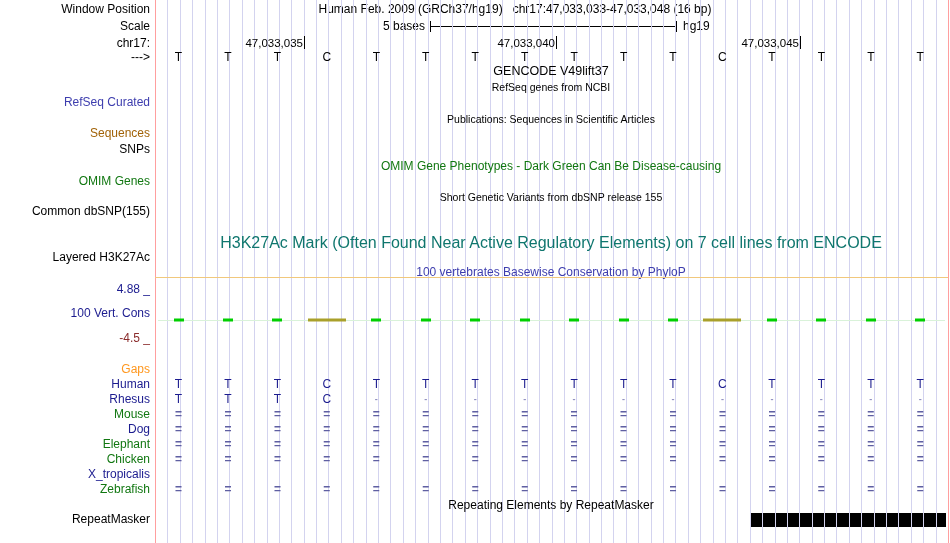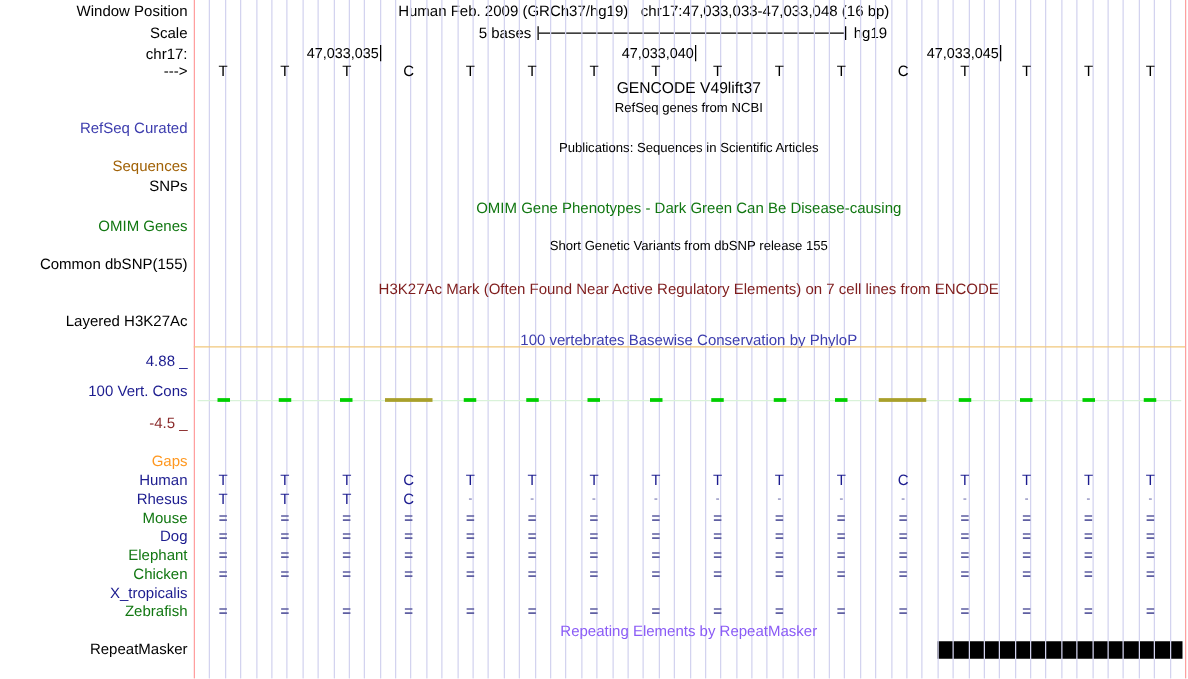--- a/index.html
+++ b/index.html
@@ -133,23 +133,23 @@
     <div class="left-label" style="top: 444px; color: rgb(17, 119, 17);">Elephant</div>
     <div class="left-label" style="top: 459px; color: rgb(17, 119, 17);">Chicken</div>
     <div class="left-label" style="top: 474px; color: rgb(28, 28, 143);">X_tropicalis</div>
     <div class="left-label" style="top: 489px; color: rgb(17, 119, 17);">Zebrafish</div>
     <div class="left-label" style="top: 519px; color: rgb(0, 0, 0);">RepeatMasker</div>
     <div class="center-label" style="top: 71px; color: rgb(0, 0, 0); font-size: 12.5px;">GENCODE V49lift37</div>
     <div class="center-label" style="top: 87px; color: rgb(0, 0, 0); font-size: 10.5px;">RefSeq genes from NCBI</div>
     <div class="center-label" style="top: 119px; color: rgb(0, 0, 0); font-size: 10.5px;">Publications: Sequences in Scientific Articles</div>
     <div class="center-label" style="top: 166px; color: rgb(17, 119, 17); font-size: 12px;">OMIM Gene Phenotypes - Dark Green Can Be Disease-causing</div>
     <div class="center-label" style="top: 197px; color: rgb(0, 0, 0); font-size: 10.5px;">Short Genetic Variants from dbSNP release 155</div>
-    <div class="center-label" style="top: 231px; color: #7f1d1d; font-size: 12px;">H3K27Ac Mark (Often Found Near Active Regulatory Elements) on 7 cell lines from ENCODE</div>
+    <div class="center-label" style="top: 243px; color: #0f766e; font-size: 16px;">H3K27Ac Mark (Often Found Near Active Regulatory Elements) on 7 cell lines from ENCODE</div>
     <div class="center-label" style="top: 272px; color: rgb(61, 61, 174); font-size: 12px;">100 vertebrates Basewise Conservation by PhyloP</div>
-    <div class="center-label" style="top: 505px; color: #8b5cf6; font-size: 12px;">Repeating Elements by RepeatMasker</div>
+    <div class="center-label" style="top: 505px; color: #000000; font-size: 12px;">Repeating Elements by RepeatMasker</div>
     <div class="ruler-num" style="left: 303px; top: 43px;">47,033,035</div>
     <div class="vtick" style="left: 304px; top: 36px; height: 13px;"></div>
     <div class="ruler-num" style="left: 555px; top: 43px;">47,033,040</div>
     <div class="vtick" style="left: 556px; top: 36px; height: 13px;"></div>
     <div class="ruler-num" style="left: 799px; top: 43px;">47,033,045</div>
     <div class="vtick" style="left: 800px; top: 36px; height: 13px;"></div>
     <div class="cell-item seq-base" style="left: 178.5px; top: 57px; color: rgb(0, 0, 0);">T</div>
     <div class="cell-item seq-base" style="left: 227.95px; top: 57px; color: rgb(0, 0, 0);">T</div>
     <div class="cell-item seq-base" style="left: 277.4px; top: 57px; color: rgb(0, 0, 0);">T</div>
     <div class="cell-item seq-base" style="left: 326.85px; top: 57px; color: rgb(0, 0, 0);">C</div>

